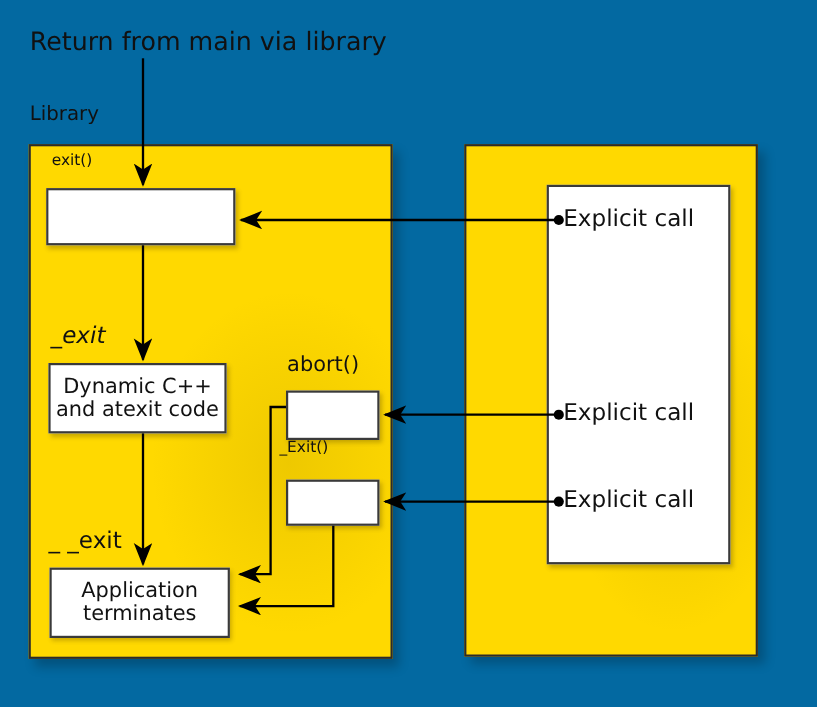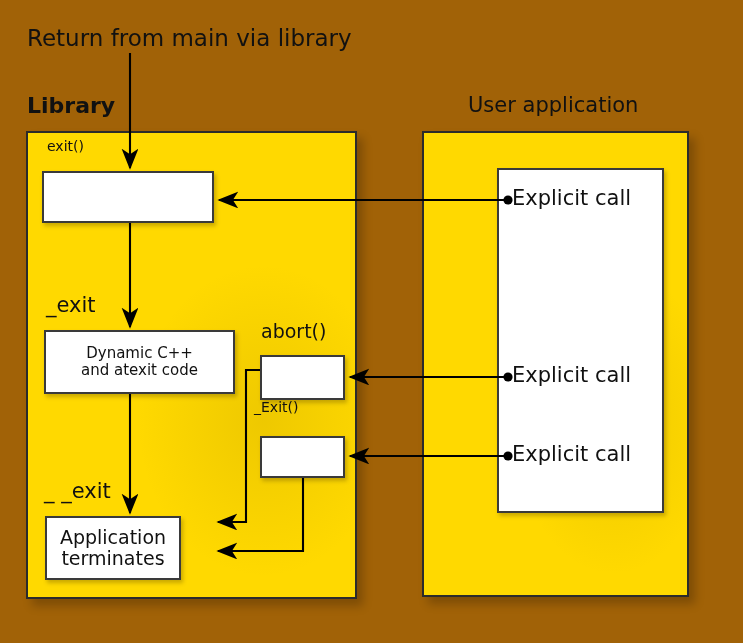--- a/index.html
+++ b/index.html
@@ -4,21 +4,21 @@
 <style>
   html, body {
     margin: 0;
     padding: 0;
     background: #ffffff;
   }
   #canvas {
     position: relative;
     width: 743px;
     height: 643px;
-    background: #a16207;
+    background: #0369a1;
     font-family: "DejaVu Sans", "Liberation Sans", sans-serif;
     overflow: hidden;
   }
   
   .region {
     position: absolute;
     border: 2px solid #2b2b2b;
     background: #ffd900;
     box-shadow: 6px 7px 9px rgba(0,0,0,0.22);
     box-sizing: border-box;
@@ -79,58 +79,57 @@
     z-index: 9;
   }
 </style>
 </head>
 <body>
 
 <div id="canvas">
 
   <div class="lbl" id="top-note" style="left:27px; top:25px; font-size:23px;">Return from main via library</div>
 
-  <div class="lbl" id="library-caption" style="left:27px; top:93px; font-size:22px;font-weight:bold;">Library</div>
+  <div class="lbl" id="library-caption" style="left:27px; top:93px; font-size:18px;">Library</div>
 
-  <div class="lbl" id="userapp-caption" style="left:468px; top:93px; font-size:21px;">User application</div>
 
   <div class="region" id="library-region" style="left:26px; top:131px; width:331px; height:468px;"></div>
 
   <div class="region" id="userapp-region" style="left:422px; top:131px; width:267px; height:466px;"></div>
 
   <div class="node" id="userapp-panel" style="left:497px; top:168px; width:167px; height:345px;"></div>
 
   <div class="lbl" style="left:47px; top:138px; font-size:14px;">exit()</div>
 
-  <div class="lbl" style="left:46px; top:293px; font-size:21px;">_exit</div>
+  <div class="lbl" style="left:46px; top:293px; font-size:21px;font-style:italic;">_exit</div>
 
   <div class="lbl" style="left:261px; top:320px; font-size:19px;">abort()</div>
 
   <div class="lbl" style="left:254px; top:399px; font-size:14px;">_Exit()</div>
 
   <div class="lbl" style="left:44px; top:479px; font-size:21px;">_ _exit</div>
 
   <div class="node" id="node-exit" style="left:42px; top:171px; width:172px; height:52px; font-size:19px;">
     <span class="node-text"></span>
   </div>
 
-  <div class="node" id="node-dynamic" style="left:44px; top:330px; width:191px; height:64px; font-size:15px;">
+  <div class="node" id="node-dynamic" style="left:44px; top:330px; width:162px; height:64px; font-size:19px;">
     <span class="node-text">Dynamic C++
 and atexit code</span>
   </div>
 
   <div class="node" id="node-abort" style="left:260px; top:355px; width:85px; height:45px; font-size:19px;">
     <span class="node-text"></span>
   </div>
 
   <div class="node" id="node-bigexit" style="left:260px; top:436px; width:85px; height:42px; font-size:19px;">
     <span class="node-text"></span>
   </div>
 
-  <div class="node" id="node-terminates" style="left:45px; top:516px; width:136px; height:64px; font-size:19px;">
+  <div class="node" id="node-terminates" style="left:45px; top:516px; width:164px; height:64px; font-size:19px;">
     <span class="node-text">Application
 terminates</span>
   </div>
 
   <div class="callitem" style="left:512px; top:186px; font-size:21px;">Explicit call</div>
 
   <div class="callitem" style="left:512px; top:363px; font-size:21px;">Explicit call</div>
 
   <div class="callitem" style="left:512px; top:442px; font-size:21px;">Explicit call</div>
 

